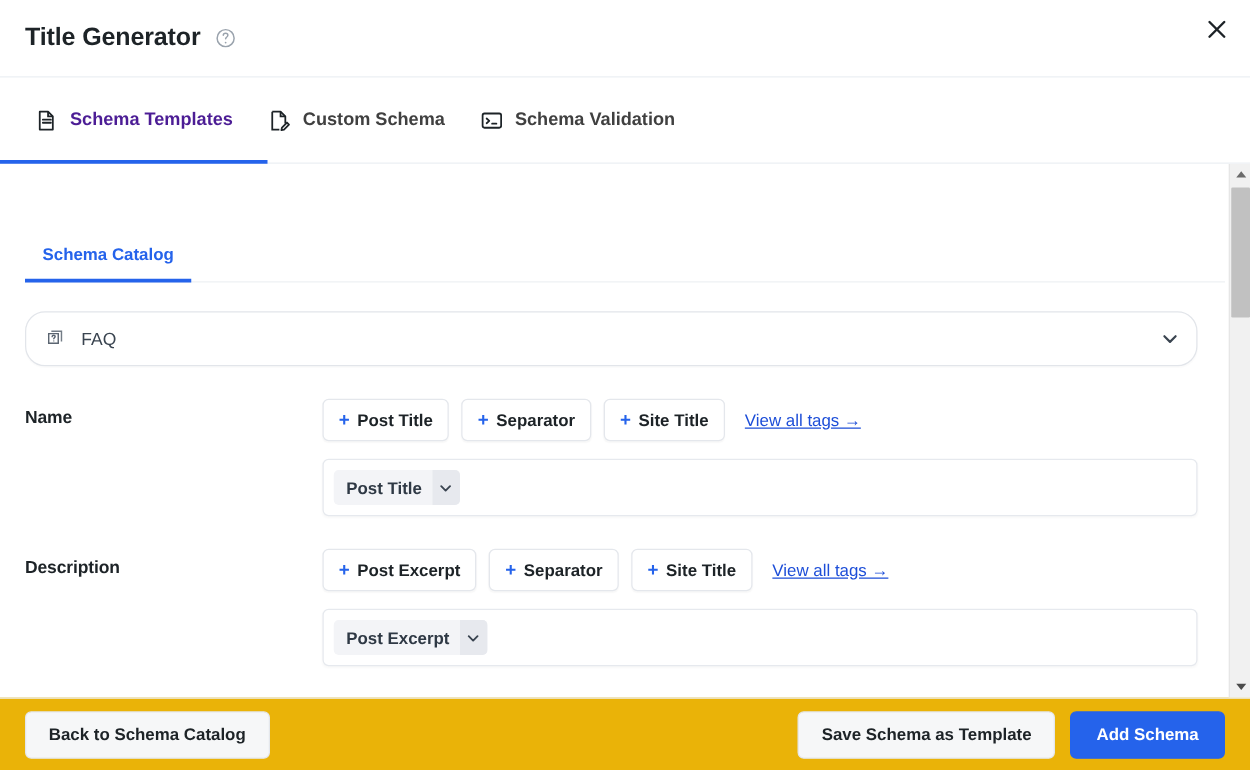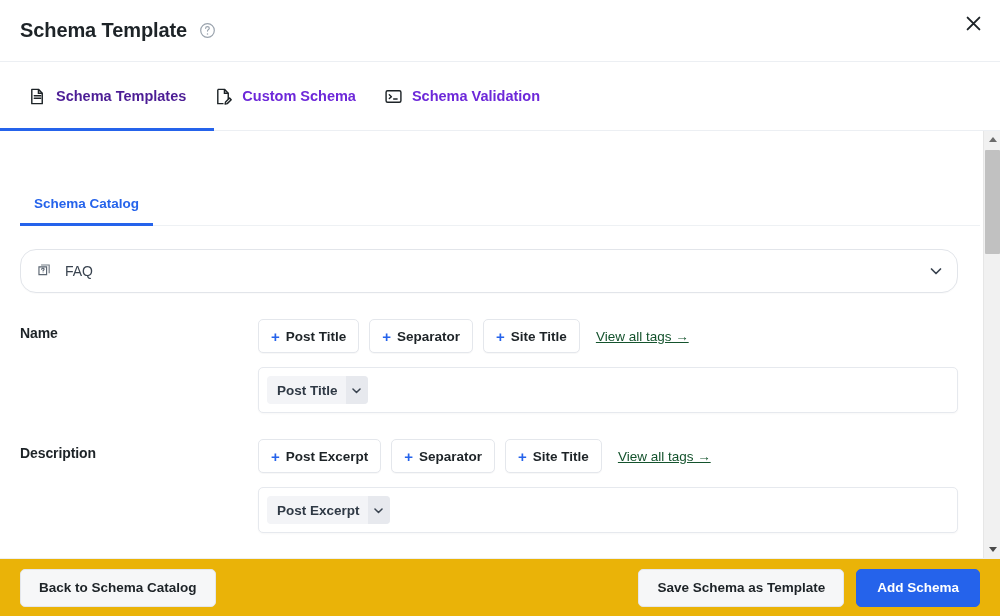--- a/index.html
+++ b/index.html
@@ -66,21 +66,21 @@
     align-items: stretch;
     padding: 0 14px;
   }
   .tab {
     display: flex;
     align-items: center;
     gap: 9px;
     padding: 0 14px;
     cursor: pointer;
     position: relative;
-    color: #6d28d9;
+    color: #404040;
     font-size: 14.5px;
     font-weight: bold;
     border: none;
     background: transparent;
     font-family: inherit;
   }
   .tab .tab-ico { display: flex; align-items: center; color: #1d2327; }
   .tab.active { color: #4c1d95; }
   .tab.active .tab-ico { color: #1d2327; }
   .tab.active::after {
@@ -194,21 +194,21 @@
     color: #1d2327;
     cursor: pointer;
     font-family: inherit;
     box-shadow: 0 1px 1px rgba(16,24,40,0.03);
     white-space: nowrap;
   }
   .tag-btn .plus { color: #2563eb; font-size: 15px; font-weight: bold; line-height: 1; }
   .viewall {
     margin-left: 6px;
     font-size: 13.5px;
-    color: #14532d;
+    color: #1d4ed8;
     text-decoration: underline;
     cursor: pointer;
     white-space: nowrap;
   }
 
   .token-input {
     margin-top: 14px;
     min-height: 46px;
     border: 1px solid #e6e9ee;
     border-radius: 5px;
@@ -305,21 +305,21 @@
   .tri { width: 0; height: 0; }
   .tri-up { border-left: 4px solid transparent; border-right: 4px solid transparent; border-bottom: 5px solid #6b6b6b; }
   .tri-down { border-left: 4px solid transparent; border-right: 4px solid transparent; border-top: 5px solid #4b4b4b; }
 </style>
 </head>
 <body>
 
 <div class="modal">
 
   <div class="modal-header">
-    <span class="modal-title">Schema Template</span>
+    <span class="modal-title">Title Generator</span>
     <span class="help-icon">
       <svg width="17" height="17" viewBox="0 0 20 20" fill="none" stroke="currentColor" stroke-width="1.4">
         <circle cx="10" cy="10" r="8"></circle>
         <path d="M7.8 7.4c0-1.2 1-2 2.2-2s2.1.8 2.1 1.9c0 1-.6 1.4-1.3 1.9-.6.4-.8.8-.8 1.5" stroke-linecap="round"></path>
         <circle cx="10" cy="14.2" r="0.85" fill="currentColor" stroke="none"></circle>
       </svg>
     </span>
     <button class="close-btn">
       <svg width="15" height="15" viewBox="0 0 14 14" stroke="currentColor" stroke-width="1.8" stroke-linecap="round">
         <path d="M1.5 1.5 L12.5 12.5 M12.5 1.5 L1.5 12.5"></path>

